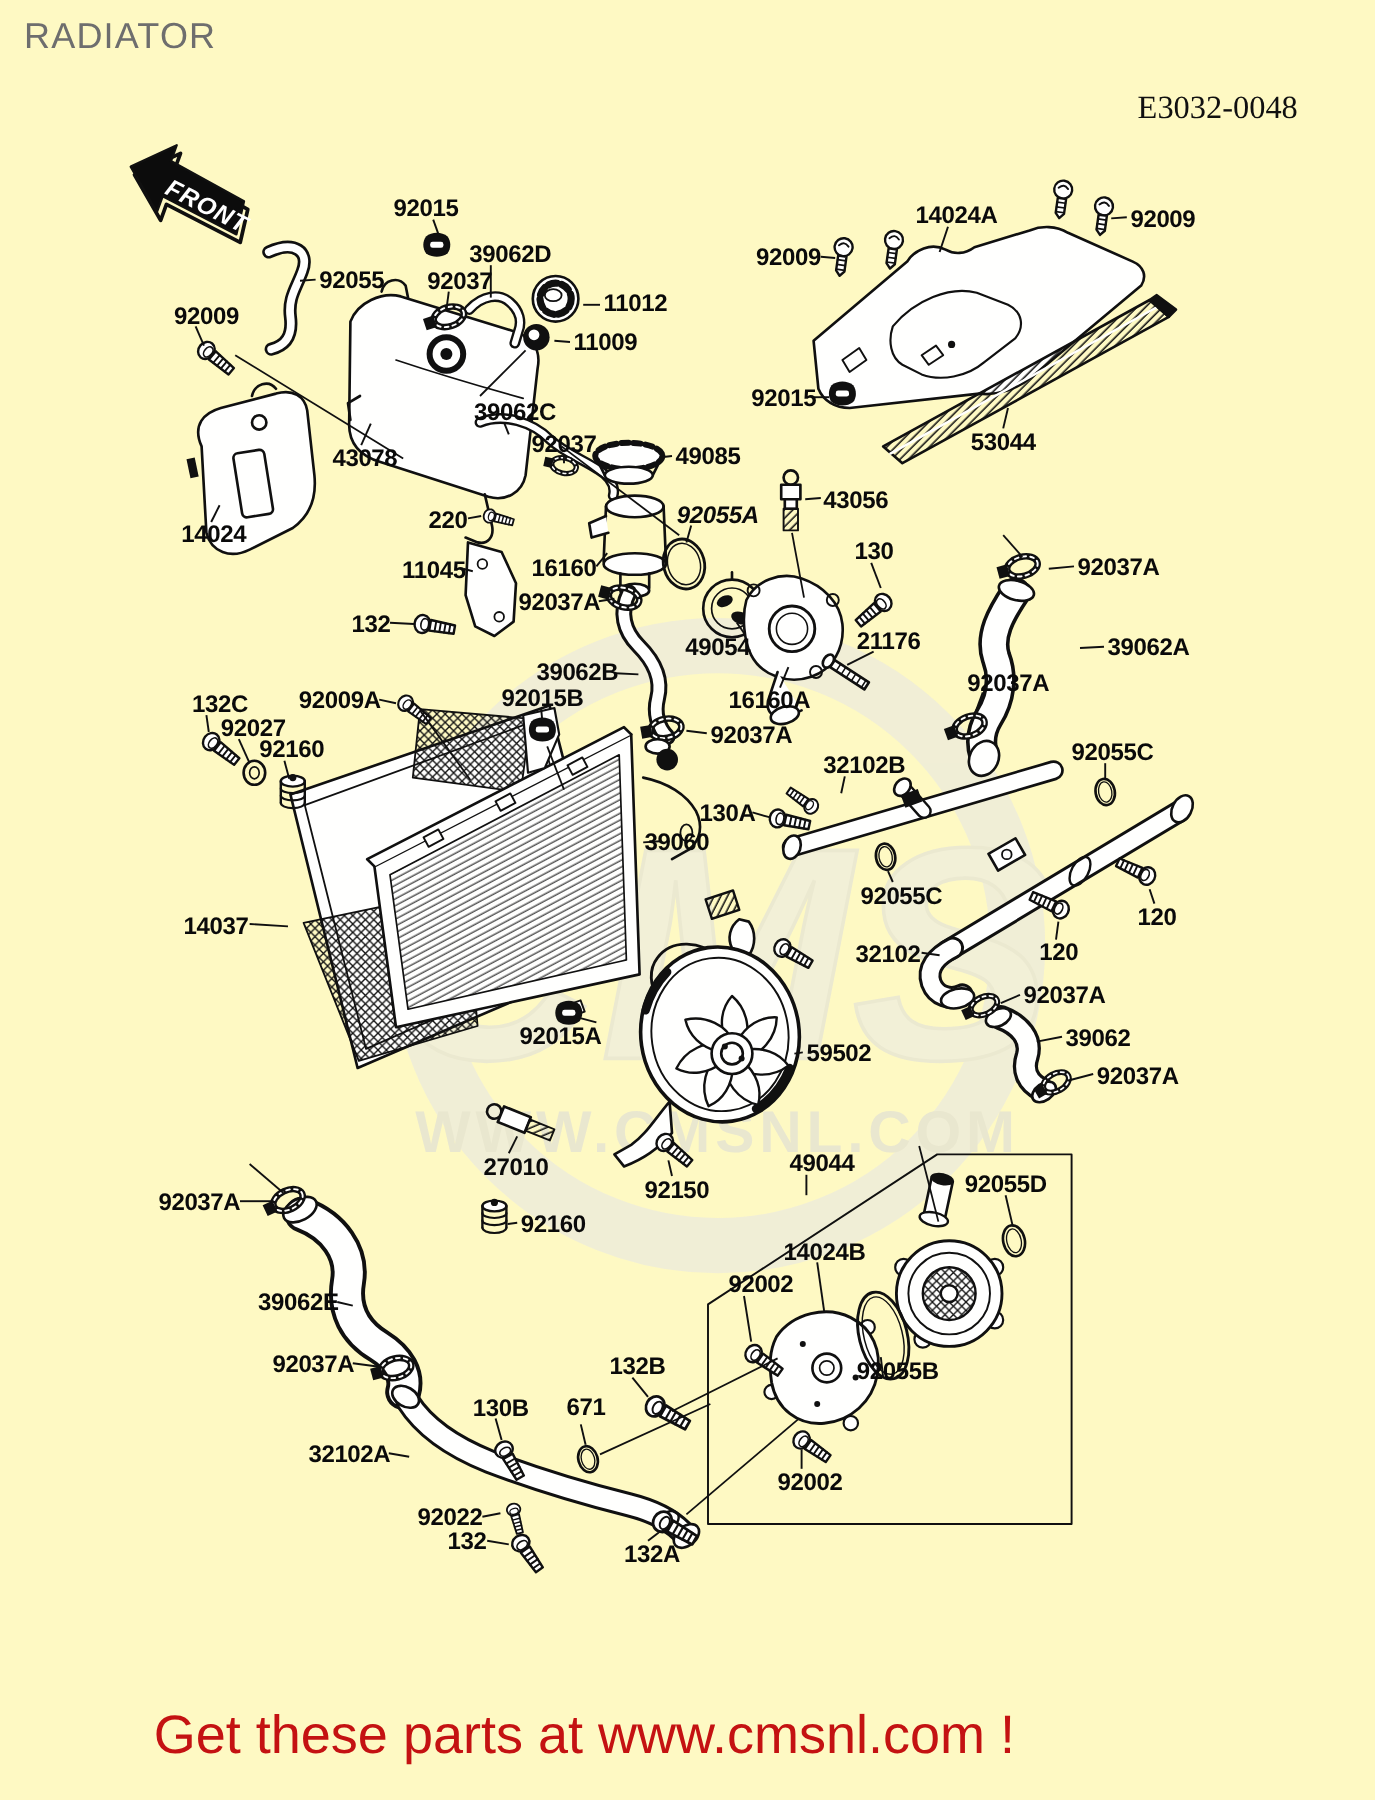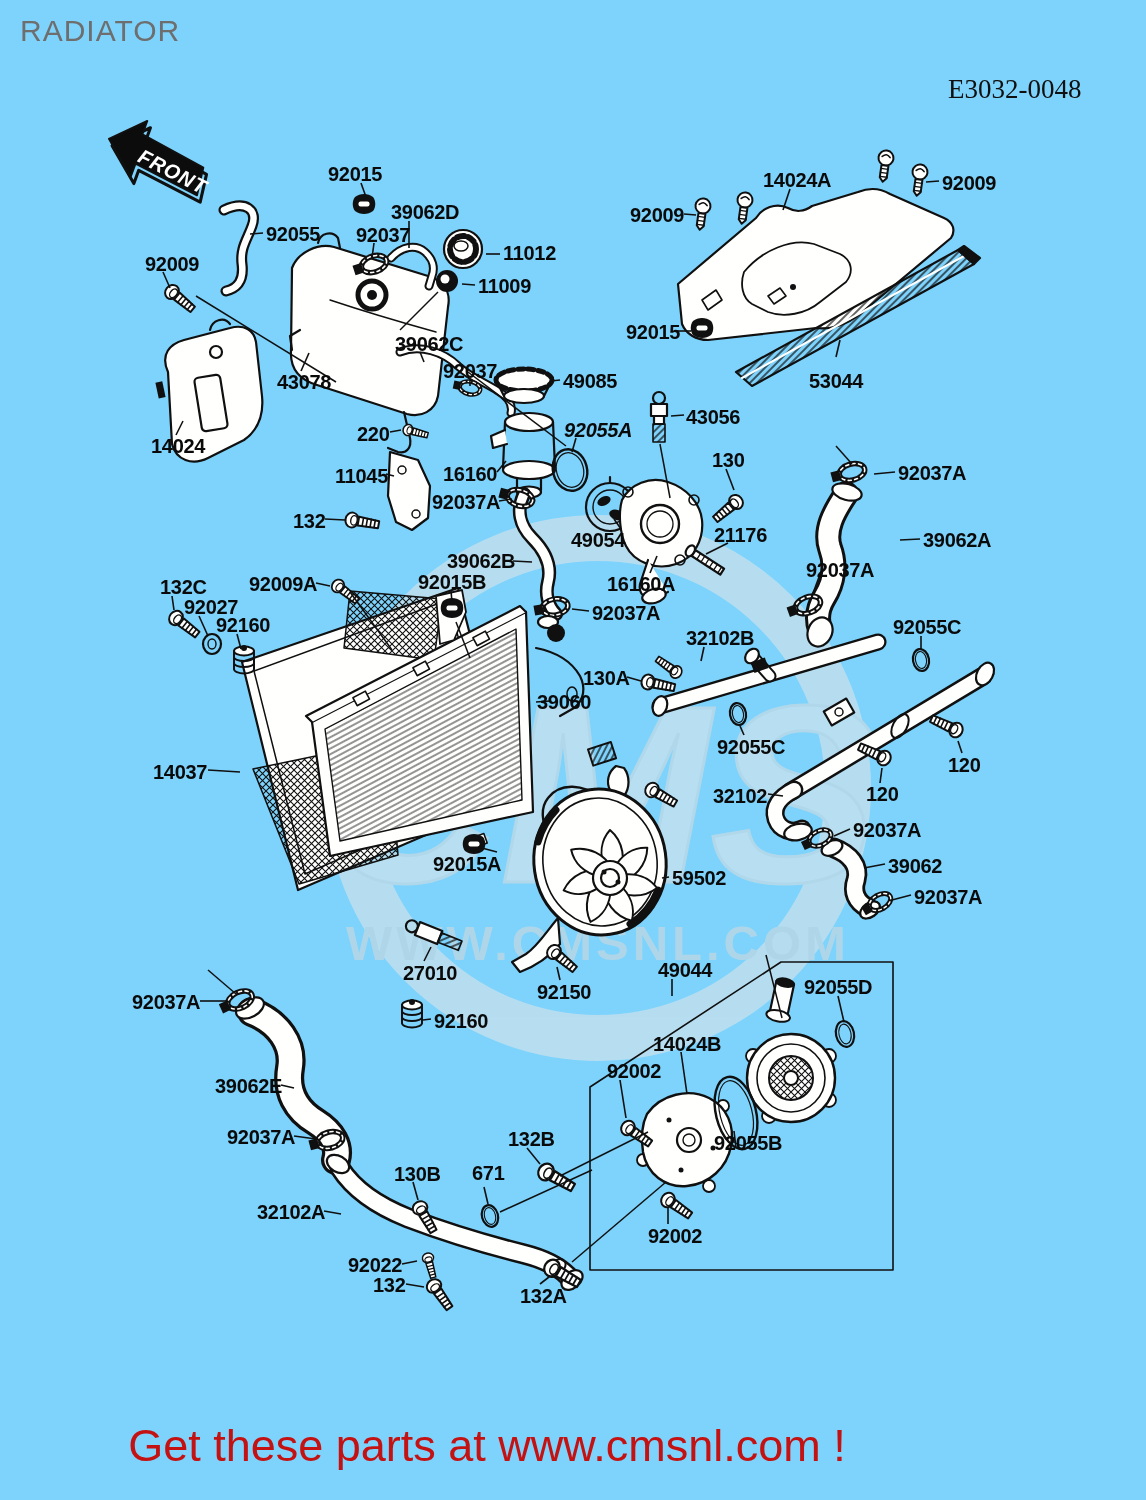--- a/index.html
+++ b/index.html
@@ -1,16 +1,16 @@
 <!DOCTYPE html>
 <html><head>
 <meta charset="utf-8">
 <style>
   html,body{margin:0;padding:0;background:#ffffff;font-family:"Liberation Sans",sans-serif;}
-  #stage{position:relative;width:1146px;height:1500px;background:#7dd3fc;overflow:hidden;}
+  #stage{position:relative;width:1146px;height:1500px;background:#fef9c3;overflow:hidden;}
   #art{position:absolute;left:0;top:0;width:1146px;height:1500px;}
   .part-label{position:absolute;font-weight:bold;font-size:20px;line-height:1;color:#0a0a0a;
               letter-spacing:-0.3px;white-space:nowrap;cursor:pointer;}
   .page-title{position:absolute;left:20px;top:14px;font-size:30px;color:#6e6e6e;letter-spacing:1px;}
   .diagram-code{position:absolute;left:948px;top:74px;font-family:"Liberation Serif",serif;
                 font-size:27px;color:#101010;}
   .footer-banner{position:absolute;left:0;width:974px;top:1420px;text-align:center;
                  font-size:45px;color:#c41212;cursor:pointer;}
   .leader{stroke:#101010;stroke-width:1.6;}
 </style>
@@ -527,18 +527,18 @@
       <div class="part-label" style="left: 714px; top: 1133px;">92055B</div>
       <div class="part-label" style="left: 607px; top: 1061px;">92002</div>
       <div class="part-label" style="left: 648px; top: 1226px;">92002</div>
       <div class="part-label" style="left: 520px; top: 1286px;">132A</div>
       <div class="part-label" style="left: 348px; top: 1255px;">92022</div>
       <div class="part-label" style="left: 373px; top: 1275px;">132</div>
       <div class="part-label" style="left: 763px; top: 170px;">14024A</div>
       <div class="part-label" style="left: 942px; top: 173px;">92009</div>
       <div class="part-label" style="left: 630px; top: 205px;">92009</div>
       <div class="part-label" style="left: 626px; top: 322px;">92015</div>
-      <div class="part-label" style="left: 809px; top: 371px;">53044</div>
+      <div class="part-label" style="left: 809px; top: 359px;">53044</div>
       <div class="part-label" style="left: 653px; top: 1034px;">14024B</div>
     </div>
 
   <div class="footer-banner" style="color: rgb(196, 18, 18);">Get these parts at www.cmsnl.com !</div>
 </div>
 
 </body></html>

